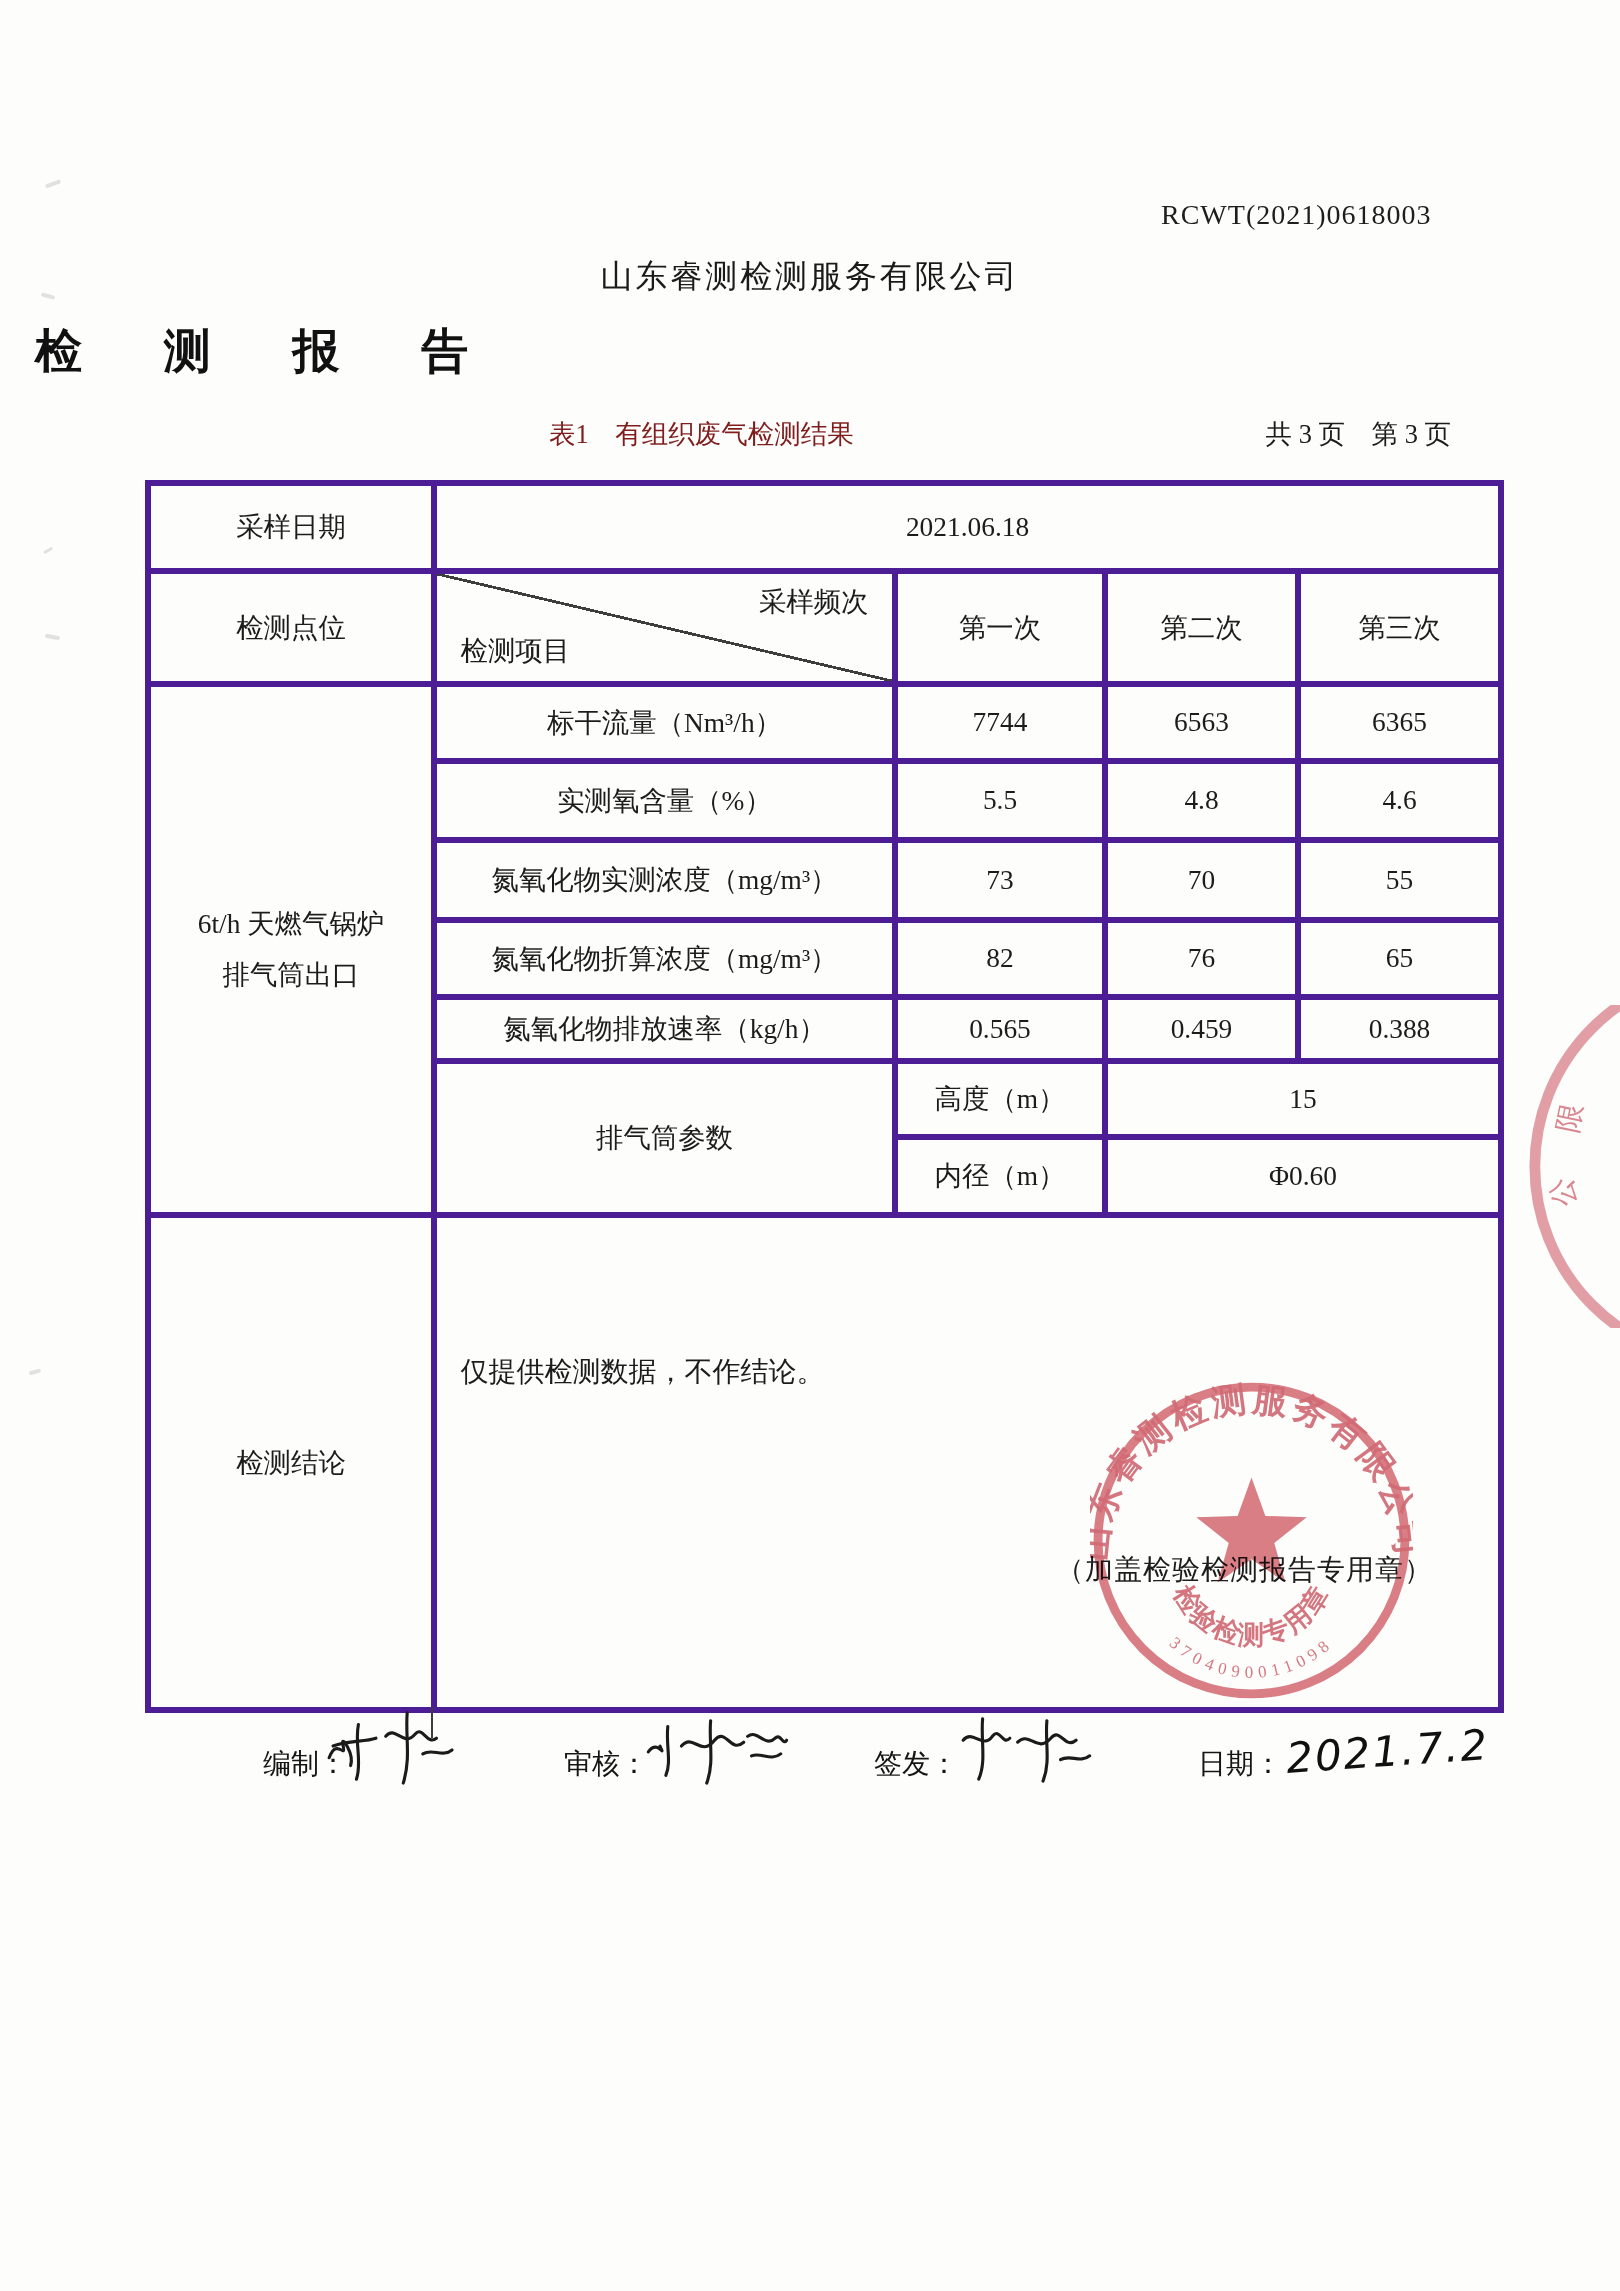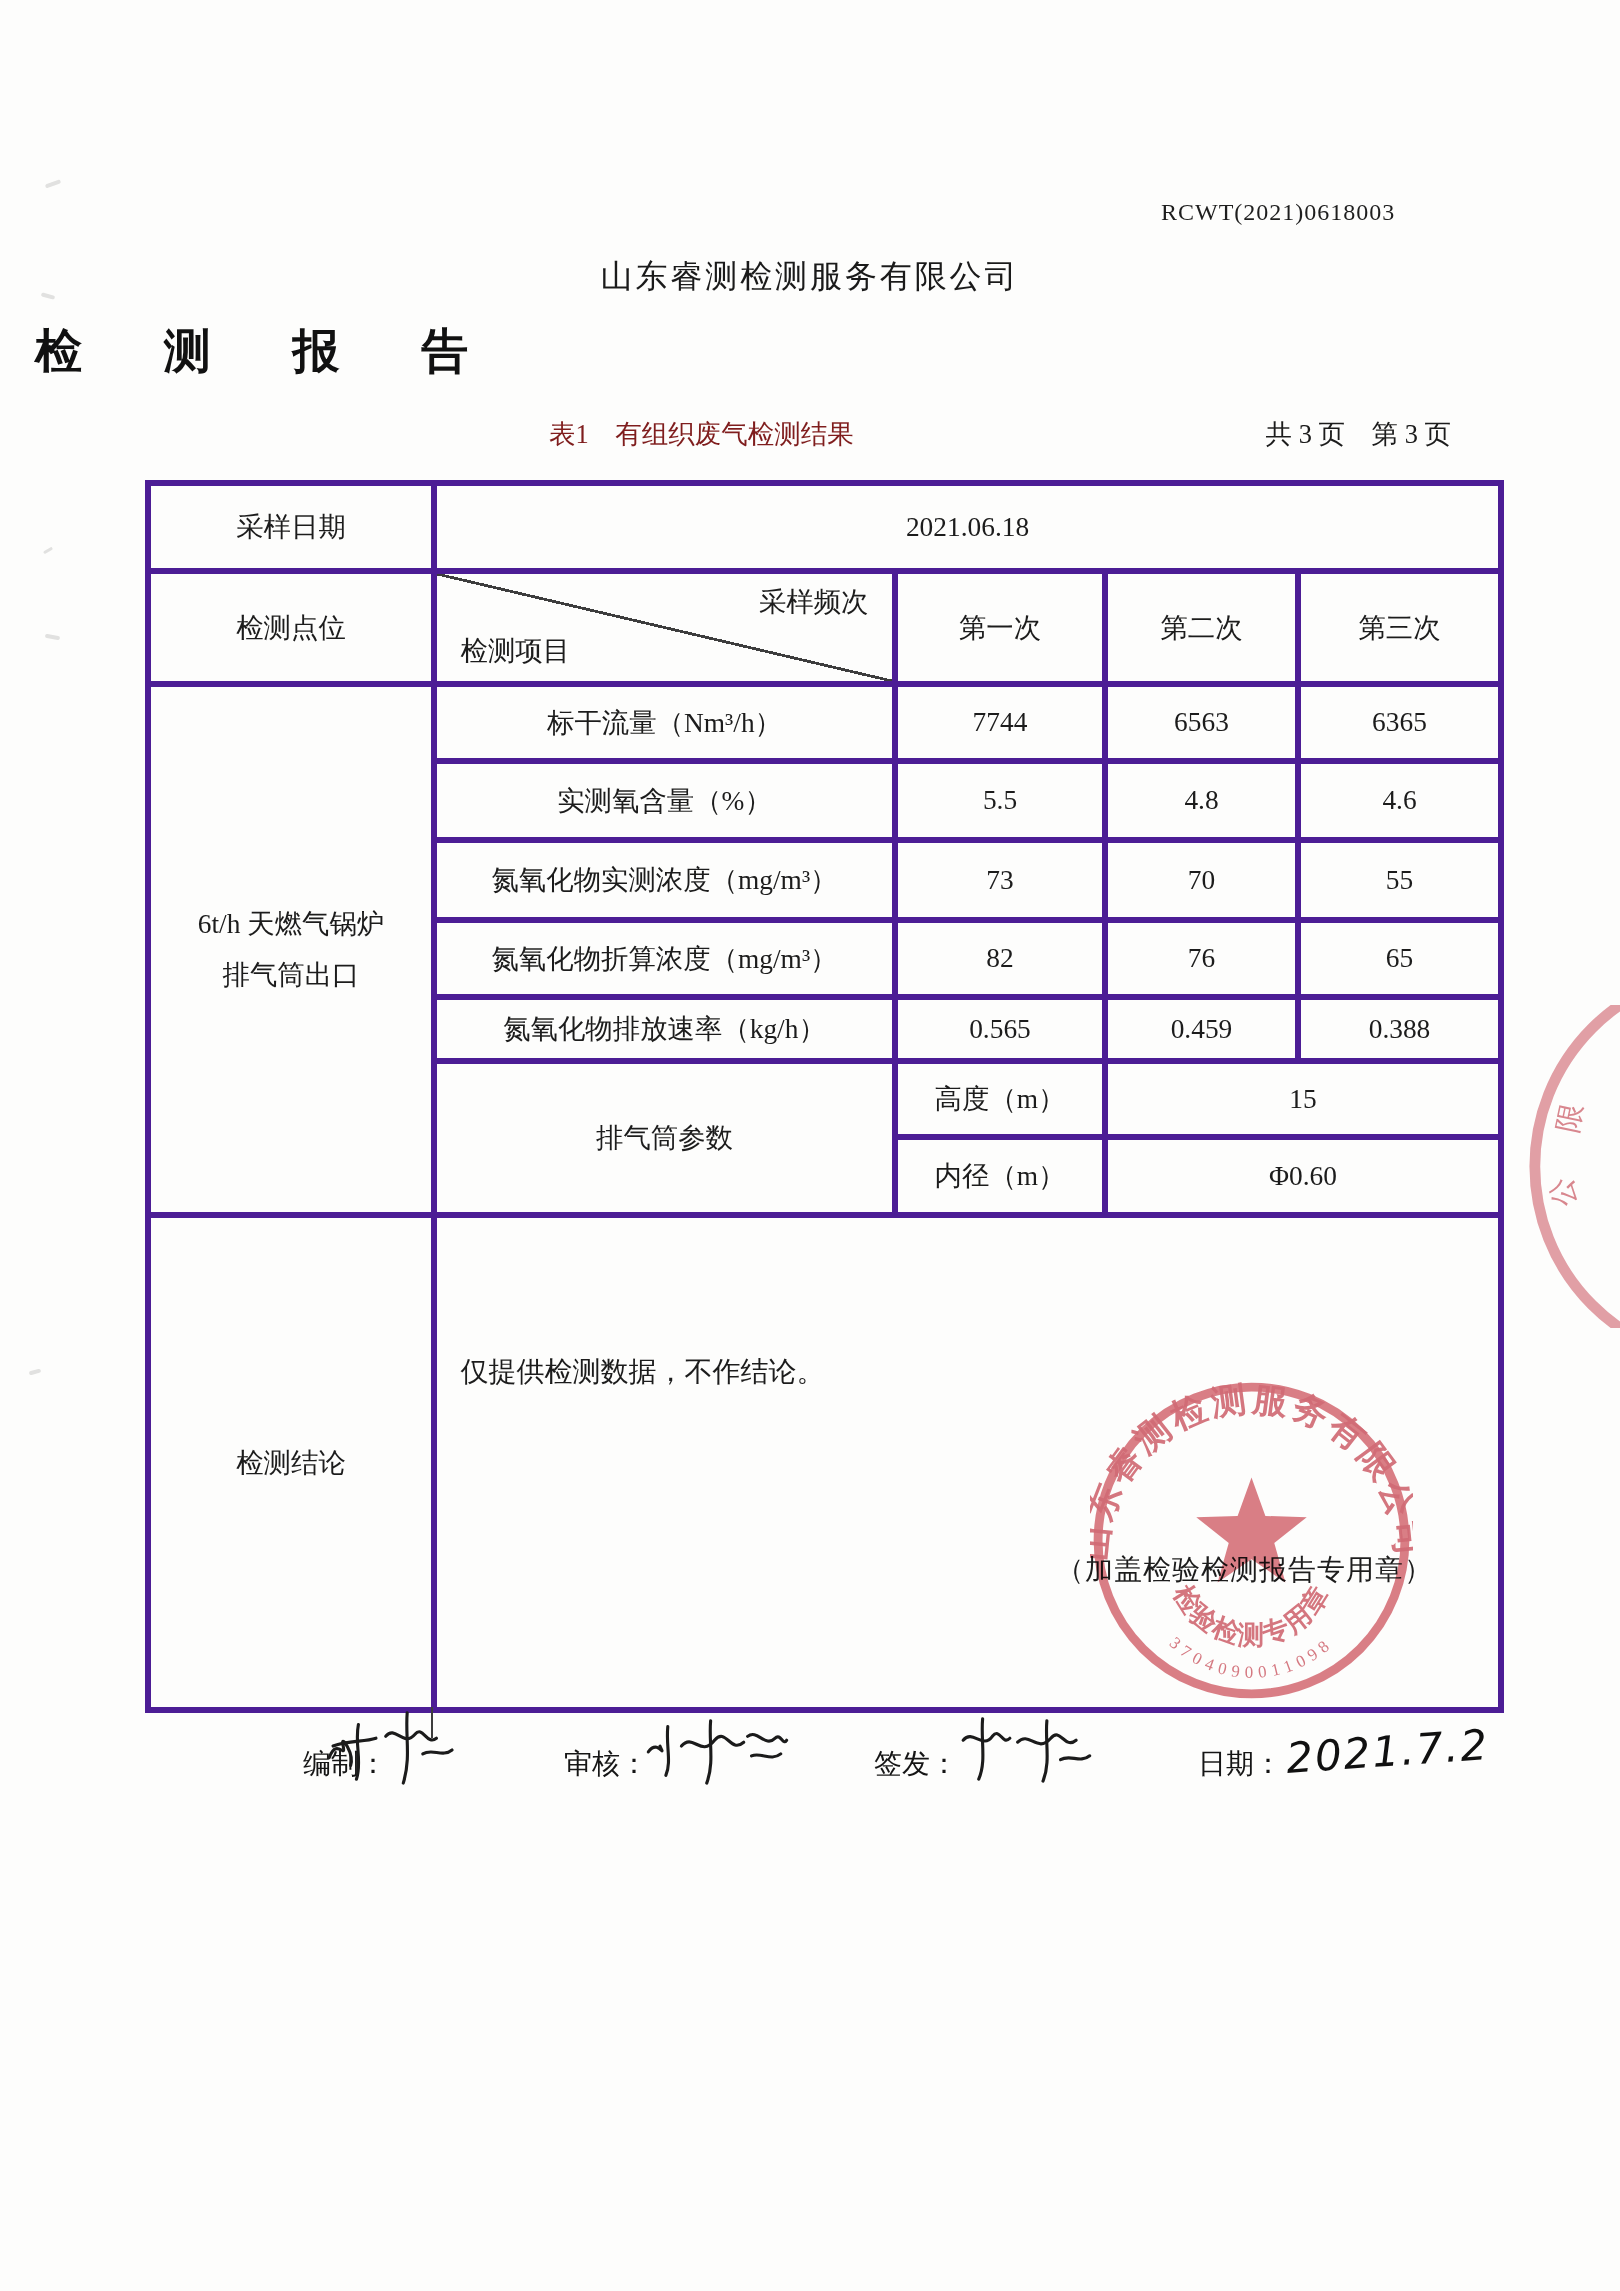--- a/index.html
+++ b/index.html
@@ -3,21 +3,21 @@
 <meta charset="utf-8">
 <style>
   html,body{margin:0;padding:0;background:#e9e9e7;}
   #page{
     position:relative; width:1620px; height:2292px; margin:0 auto;
     background:#fdfdfc; overflow:hidden;
     font-family:"Liberation Serif","DejaVu Serif",serif;
     color:#222;
   }
   
-  .report-no{position:absolute; top:199px; left:1161px; font-size:24px; letter-spacing:1px; color:#1e1e1e;}
+  .report-no{position:absolute; top:199px; left:1161px; font-size:28px; letter-spacing:1px; color:#1e1e1e;}
   .company{position:absolute; top:255px; left:0; width:100%; text-align:center; font-size:32px; letter-spacing:2.9px; color:#1a1a1a;}
   .title{position:absolute; top:320px; left:0; width:100%; font-size:47px; font-weight:bold; letter-spacing:35px; text-indent:35px; color:#111;}
   .caption{position:absolute; top:416px; left:549px; font-size:26.5px; color:#7f1d1d;}
   .pagination{position:absolute; top:416px; right:169px; font-size:26.5px; color:#1c1c1c;}
   
   table.results{
     position:absolute; left:145px; top:480px; width:1353px;
     border-collapse:collapse; table-layout:fixed;
     font-size:27.4px; color:#1c1c1c;
   }
@@ -167,21 +167,21 @@
   </svg>
 
   <div class="seal-edge">
     <svg width="93" height="323" viewBox="0 0 95 330">
       <circle cx="208" cy="165" r="200" fill="none" stroke="#d4737d" stroke-width="11" opacity="0.8"></circle>
     </svg>
     <span class="ch" style="left:29px; top:93px; transform:rotate(-78deg);">限</span>
     <span class="ch" style="left:21.6px; top:167px; transform:rotate(-100deg);">公</span>
   </div>
 
-  <div class="f-label" style="left:263px;margin-left:40px;">编制：</div>
+  <div class="f-label" style="left:263px;">编制：</div>
   <svg class="sig" style="left:321px; top:1707px;" width="147" height="80" viewBox="0 0 150 82">
     <g fill="none" stroke="#1b1b1b" stroke-width="3.2" stroke-linecap="round">
       <path d="M8,52 C16,30 26,56 22,38 C20,28 34,48 30,60"></path>
       <path d="M38,18 C34,38 42,56 36,74"></path>
       <path d="M12,40 C28,34 44,36 56,32"></path>
       <path d="M66,30 C76,18 84,42 96,28 C104,18 108,40 118,32"></path>
       <path d="M88,6 C86,30 92,52 84,78"></path>
       <path d="M104,48 C114,42 124,52 134,44"></path>
     </g>
   </svg>

